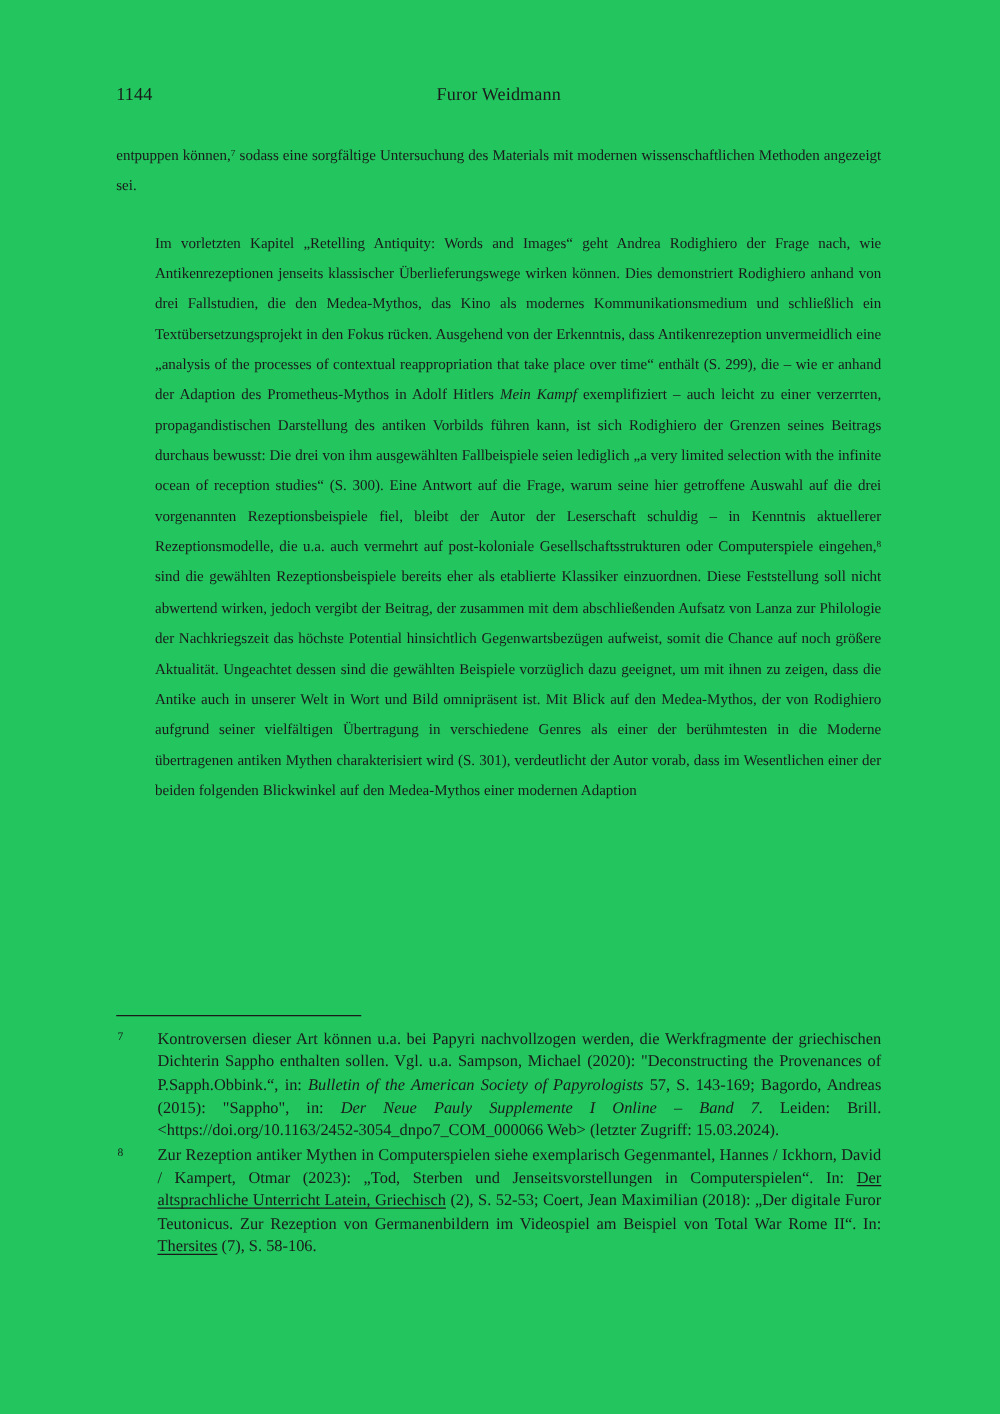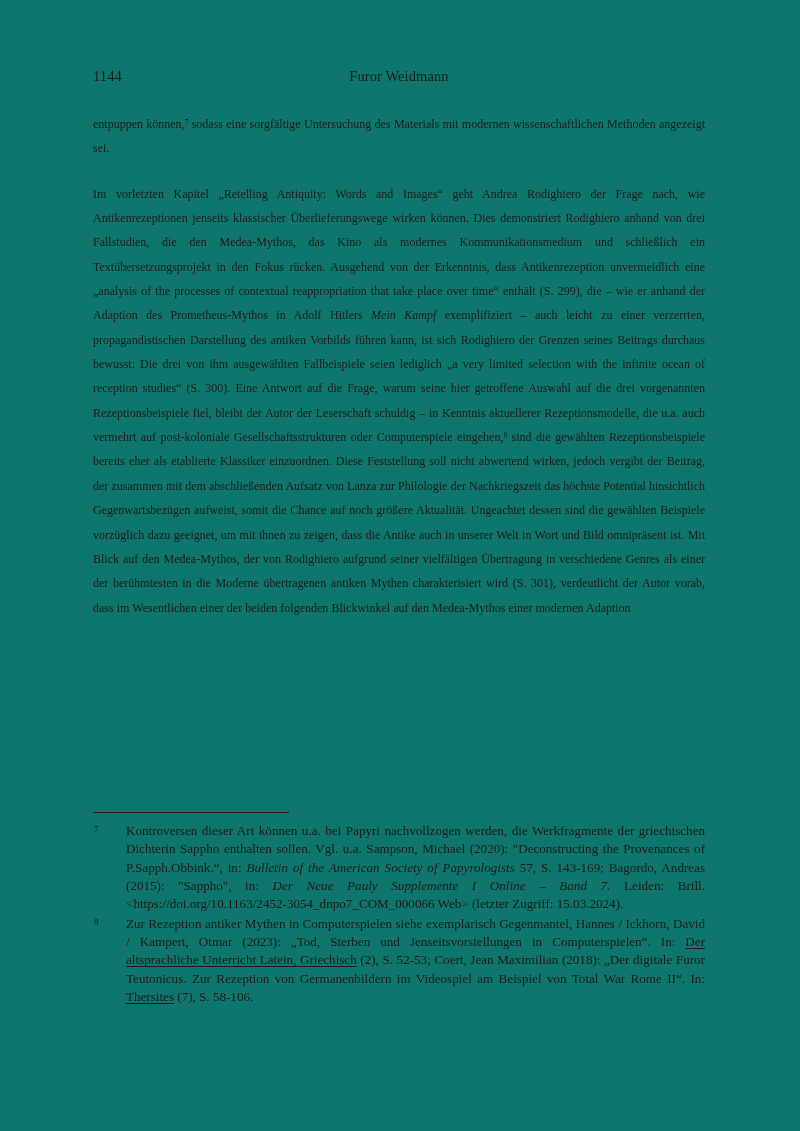--- a/index.html
+++ b/index.html
@@ -13,21 +13,21 @@
     height: 1131px;
     font-family: "Liberation Serif", "DejaVu Serif", serif;
     color: #1a1a1a;
     -webkit-font-smoothing: antialiased;
   }
   .page {
     position: relative;
     width: 800px;
     height: 1131px;
     box-sizing: border-box;
-    background: #0f766e;
+    background: #22c55e;
     overflow: hidden;
   }
 
   
   .running-head {
     position: absolute;
     left: 93px;
     top: 68px;
     width: 612px;
     display: flex;
@@ -56,20 +56,21 @@
     margin: 0 0 0 0;
     font-size: 12px;
     line-height: 24.35px;
     text-align: justify;
     text-justify: inter-word;
     hyphens: manual;
     word-spacing: 0.1px;
   }
   .para + .para {
     margin-top: 21px;
+    margin-left: 31px;
   }
   .para i { font-style: italic; }
   sup {
     font-size: 0.62em;
     vertical-align: 0.45em;
     line-height: 0;
   }
 
   
   .footnotes {

